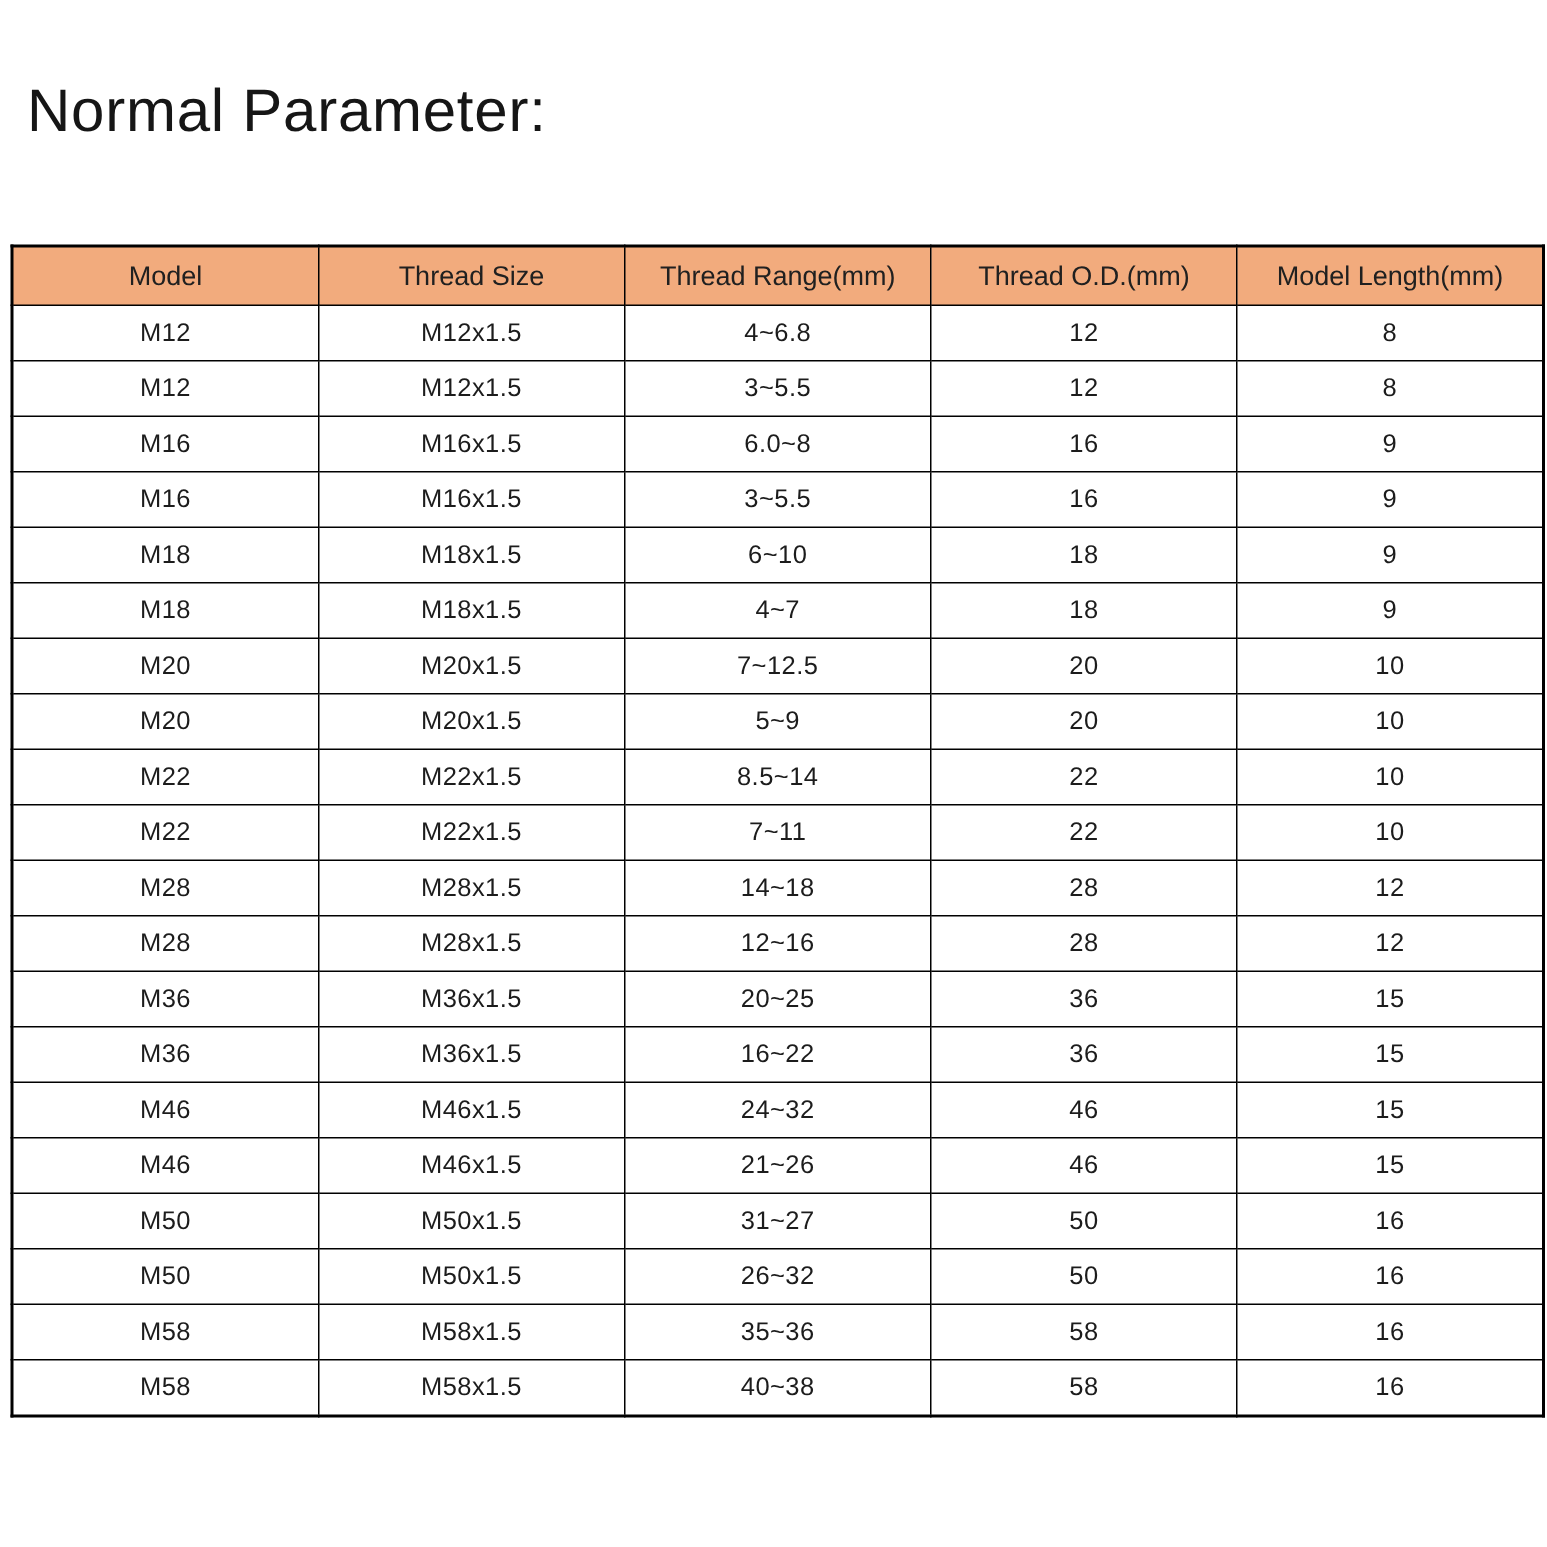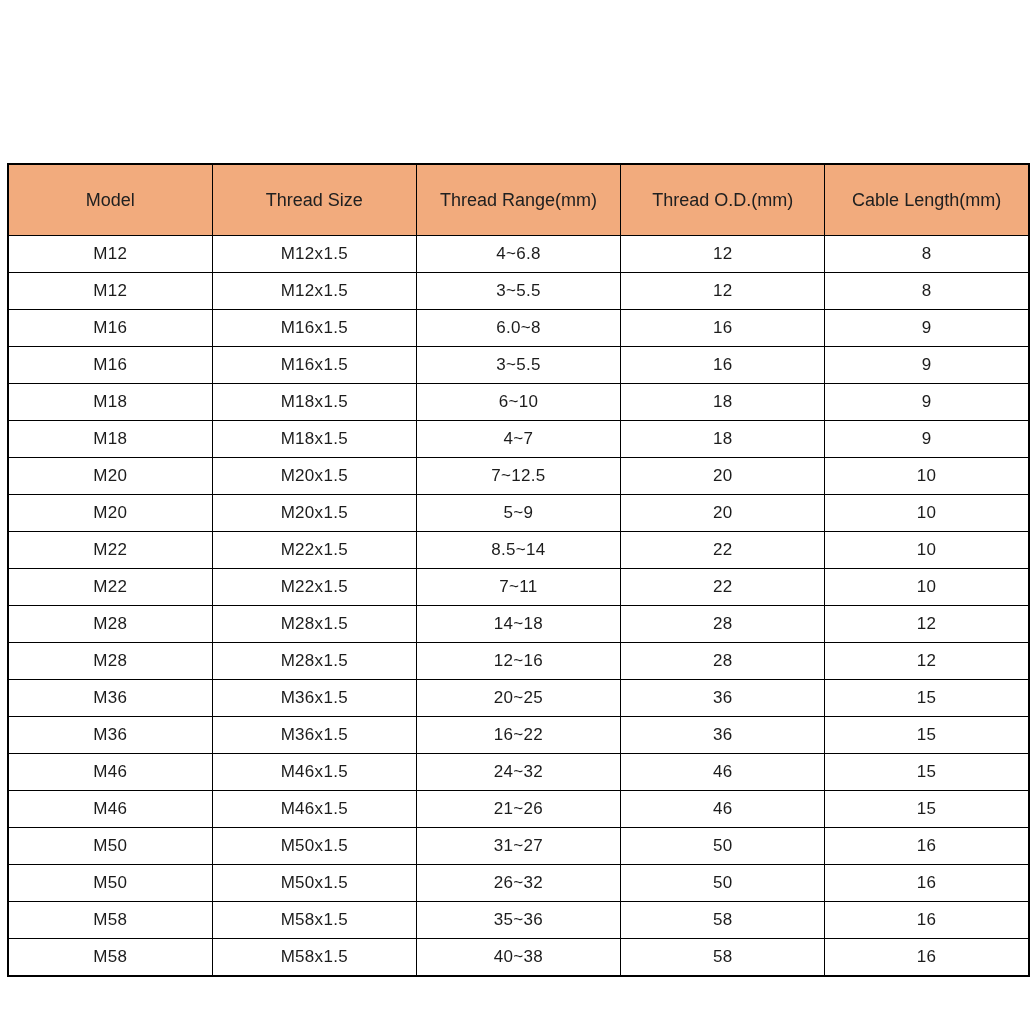--- a/index.html
+++ b/index.html
@@ -36,48 +36,49 @@
   }
   table.param-table th {
     height: 38px;
     border: 1px solid #000000;
     background: #f2ab7d;
     font-size: 18px;
     font-weight: 400;
     color: #202020;
     text-align: center;
     vertical-align: middle;
-    padding: 16px;
+    padding: 0;
   }
   table.param-table td {
     height: 36px;
     border: 1px solid #000000;
     background: #ffffff;
     font-size: 17px;
     font-weight: 400;
     color: #1c1c1c;
     text-align: center;
     vertical-align: middle;
     padding: 0;
     letter-spacing: 0.3px;
   }
 </style>
 </head>
 <body>
 
 <div class="page">
+  <h1 class="page-title">Normal Parameter:</h1>
 
   <table class="param-table">
     <thead>
       <tr>
           <th>Model</th>
           <th>Thread Size</th>
           <th>Thread Range(mm)</th>
           <th>Thread O.D.(mm)</th>
-          <th>Cable Length(mm)</th>
+          <th>Model Length(mm)</th>
         </tr>
     </thead>
     <tbody>
         <tr>
           <td>M12</td>
           <td>M12x1.5</td>
           <td>4~6.8</td>
           <td>12</td>
           <td>8</td>
         </tr>

